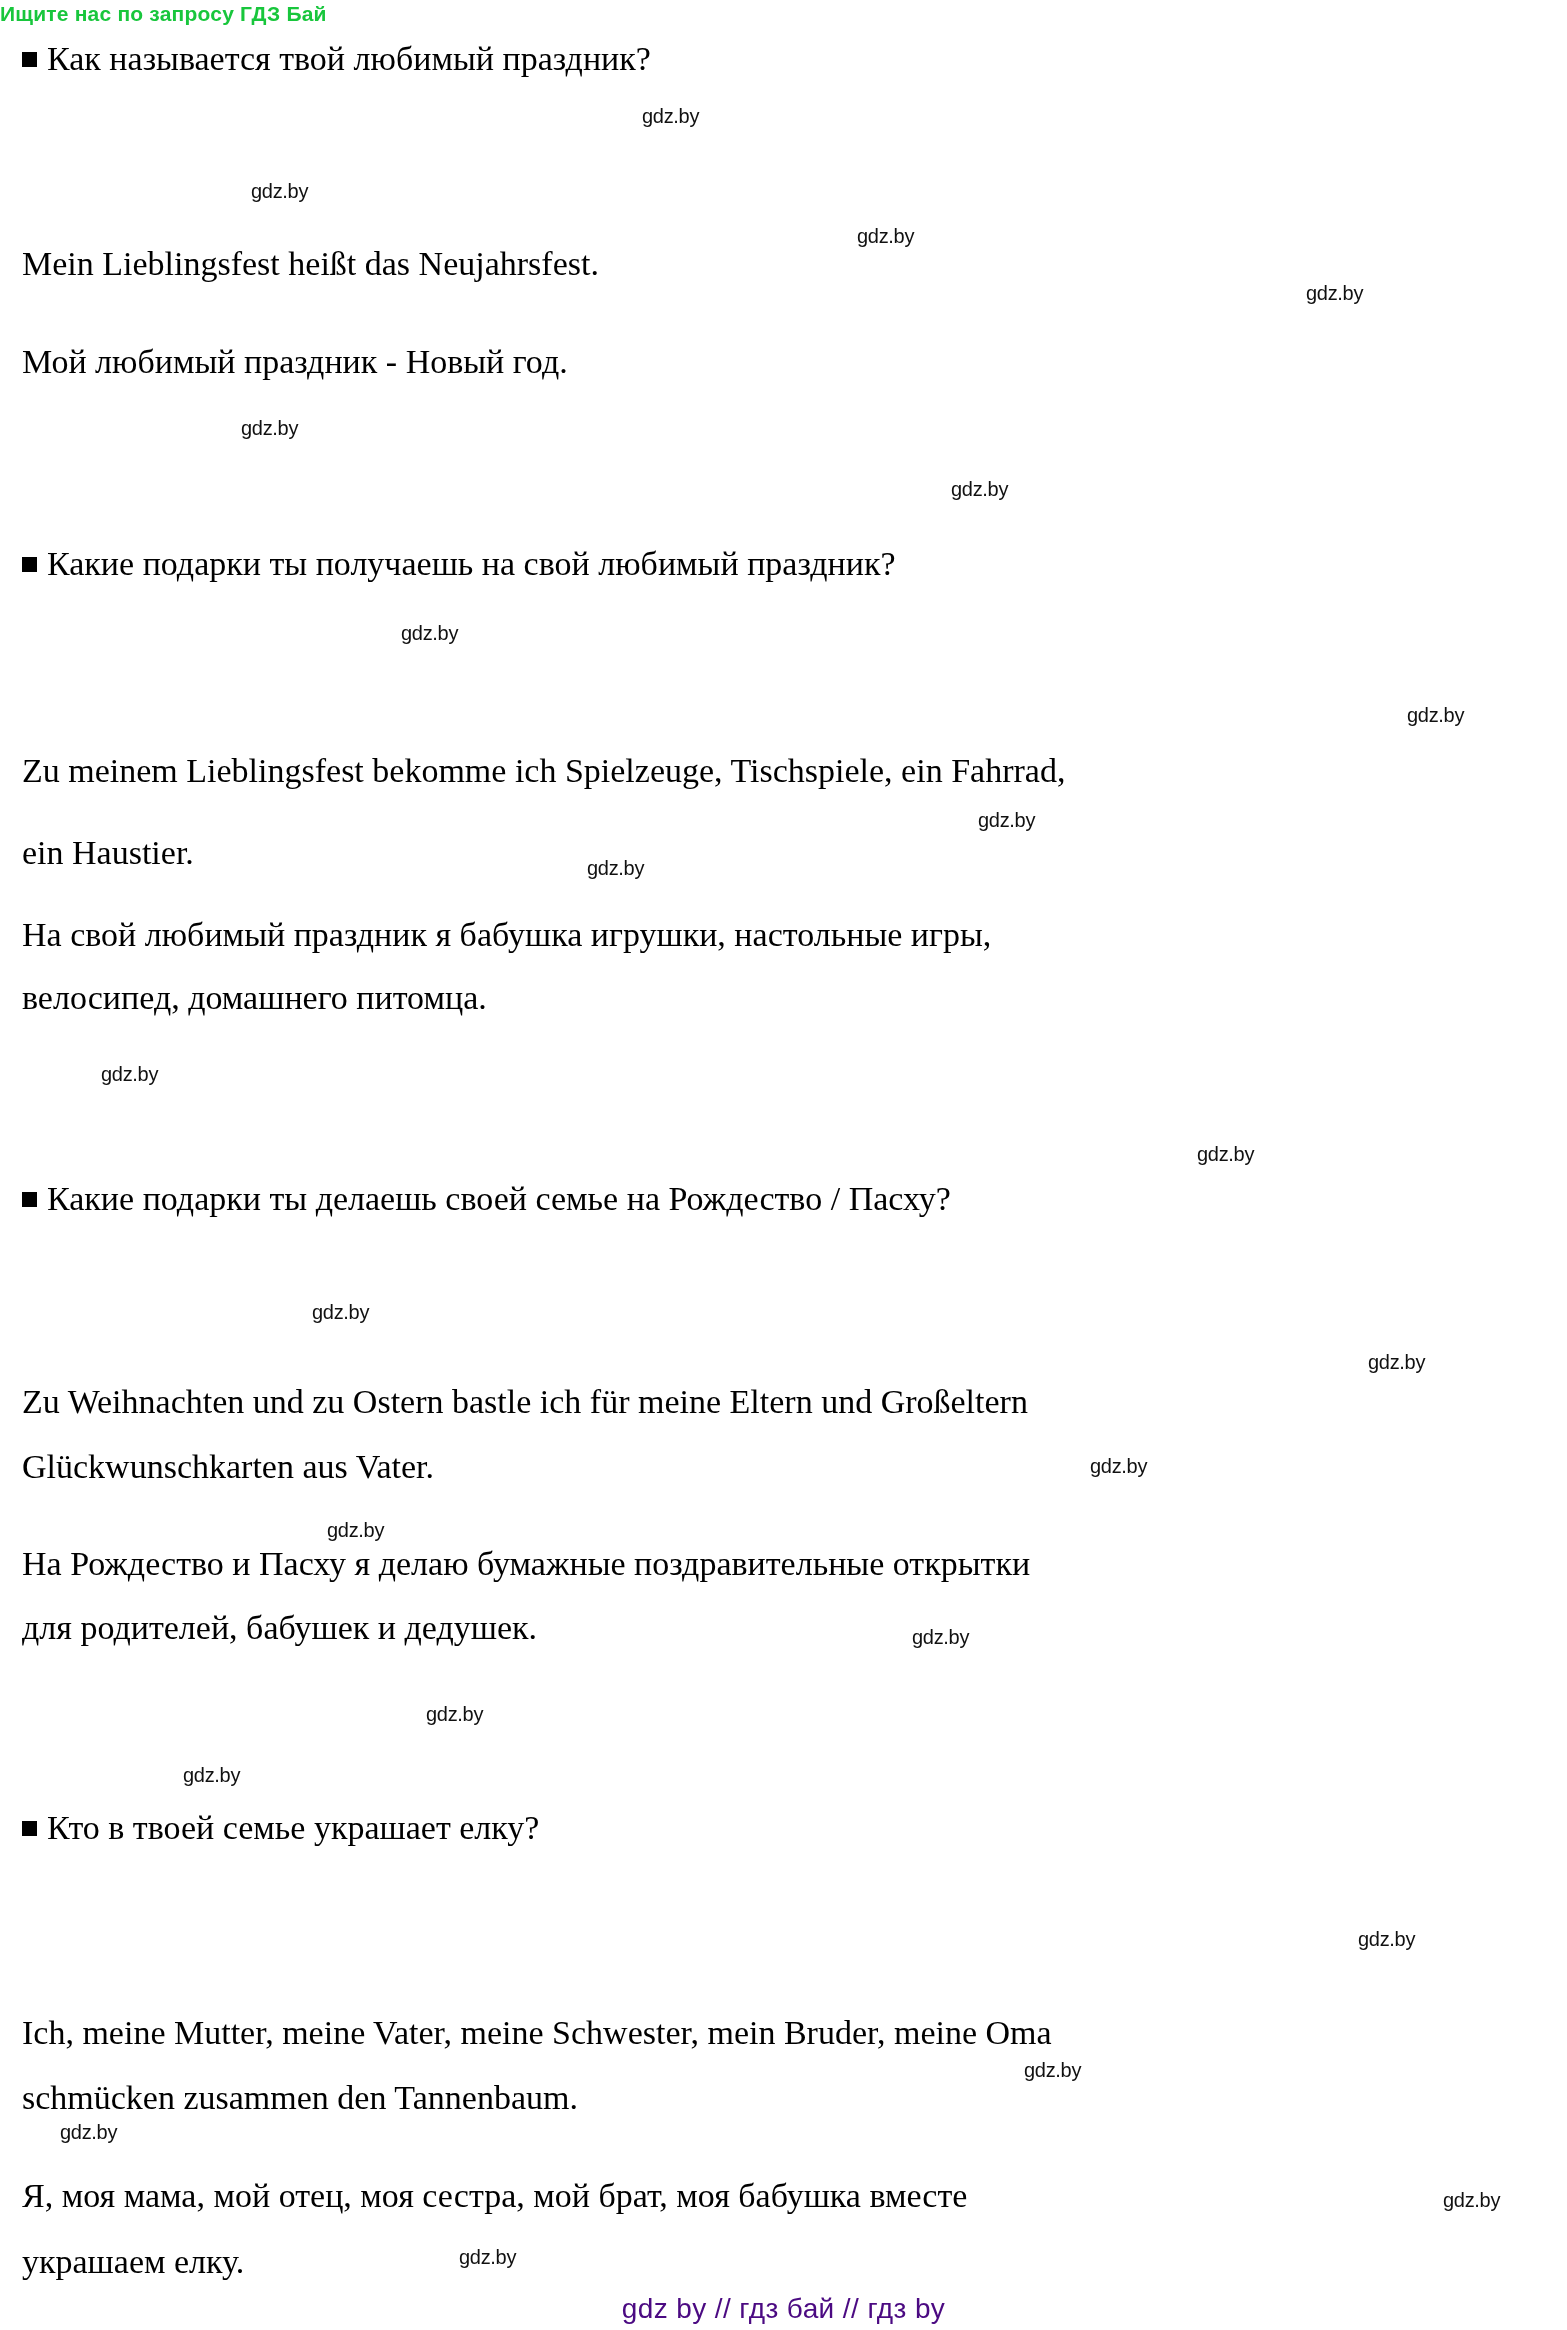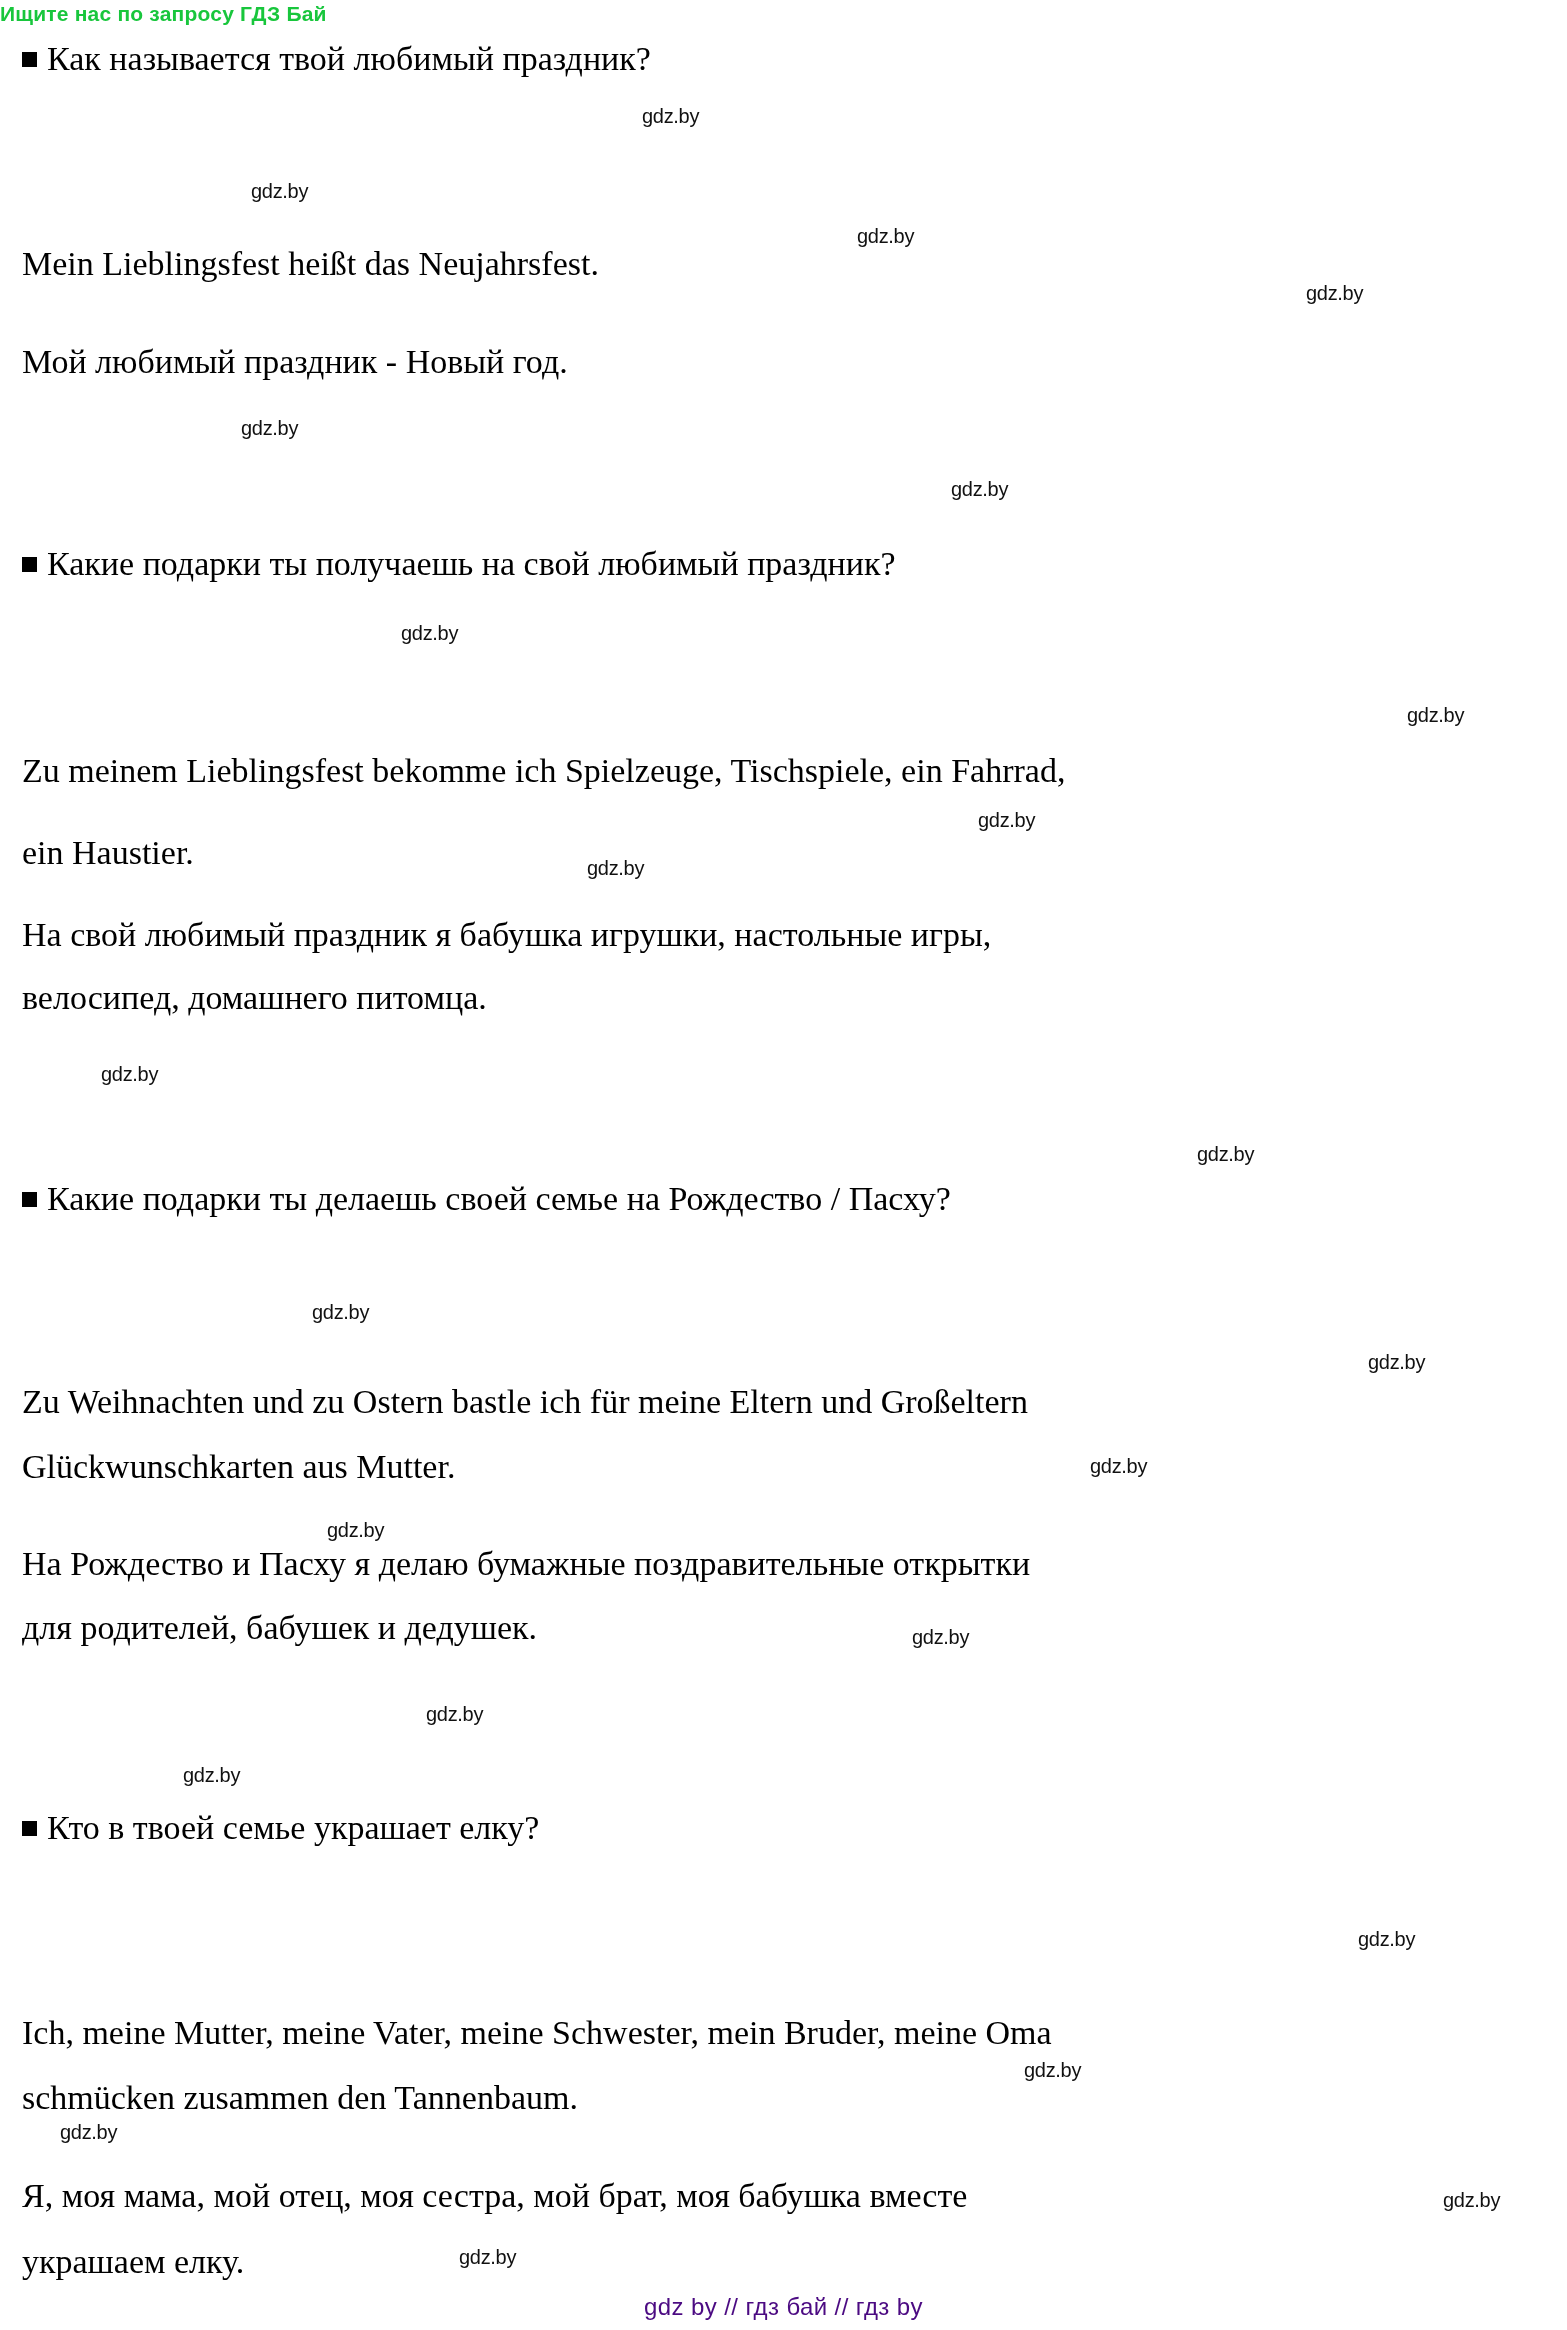--- a/index.html
+++ b/index.html
@@ -78,21 +78,21 @@
   }
 
   
   .footer-wm {
     position: absolute;
     left: 0;
     top: 2293px;
     width: 1567px;
     text-align: center;
     font-family: "Liberation Sans", "DejaVu Sans", sans-serif;
-    font-size: 24px;
+    font-size: 28px;
     color: #4b0a82;
     white-space: nowrap;
     letter-spacing: 0.4px;
   }
 </style>
 </head>
 <body>
 
 <div id="page">
 
@@ -114,21 +114,21 @@
   <div class="line a-line" style="top:836px;text-align:right;">ein Haustier.</div>
 
   <div class="line a-line" style="top:918px;">На свой любимый праздник я бабушка игрушки, настольные игры,</div>
   <div class="line a-line" style="top:981px;">велосипед, домашнего питомца.</div>
 
   <div class="line q-line" style="top:1182px;">
     <span class="bullet"></span><span class="q-text">Какие подарки ты делаешь своей семье на Рождество / Пасху?</span>
   </div>
 
   <div class="line a-line" style="top:1385px;">Zu Weihnachten und zu Ostern bastle ich für meine Eltern und Großeltern</div>
-  <div class="line a-line" style="top:1450px;">Glückwunschkarten aus Mutter.</div>
+  <div class="line a-line" style="top:1450px;">Glückwunschkarten aus Vater.</div>
 
   <div class="line a-line" style="top:1547px;">На Рождество и Пасху я делаю бумажные поздравительные открытки</div>
   <div class="line a-line" style="top:1611px;">для родителей, бабушек и дедушек.</div>
 
   <div class="line q-line" style="top:1811px;">
     <span class="bullet"></span><span class="q-text">Кто в твоей семье украшает елку?</span>
   </div>
 
   <div class="line a-line" style="top:2016px;">Ich, meine Mutter, meine Vater, meine Schwester, mein Bruder, meine Oma</div>
   <div class="line a-line" style="top:2081px;">schmücken zusammen den Tannenbaum.</div>

